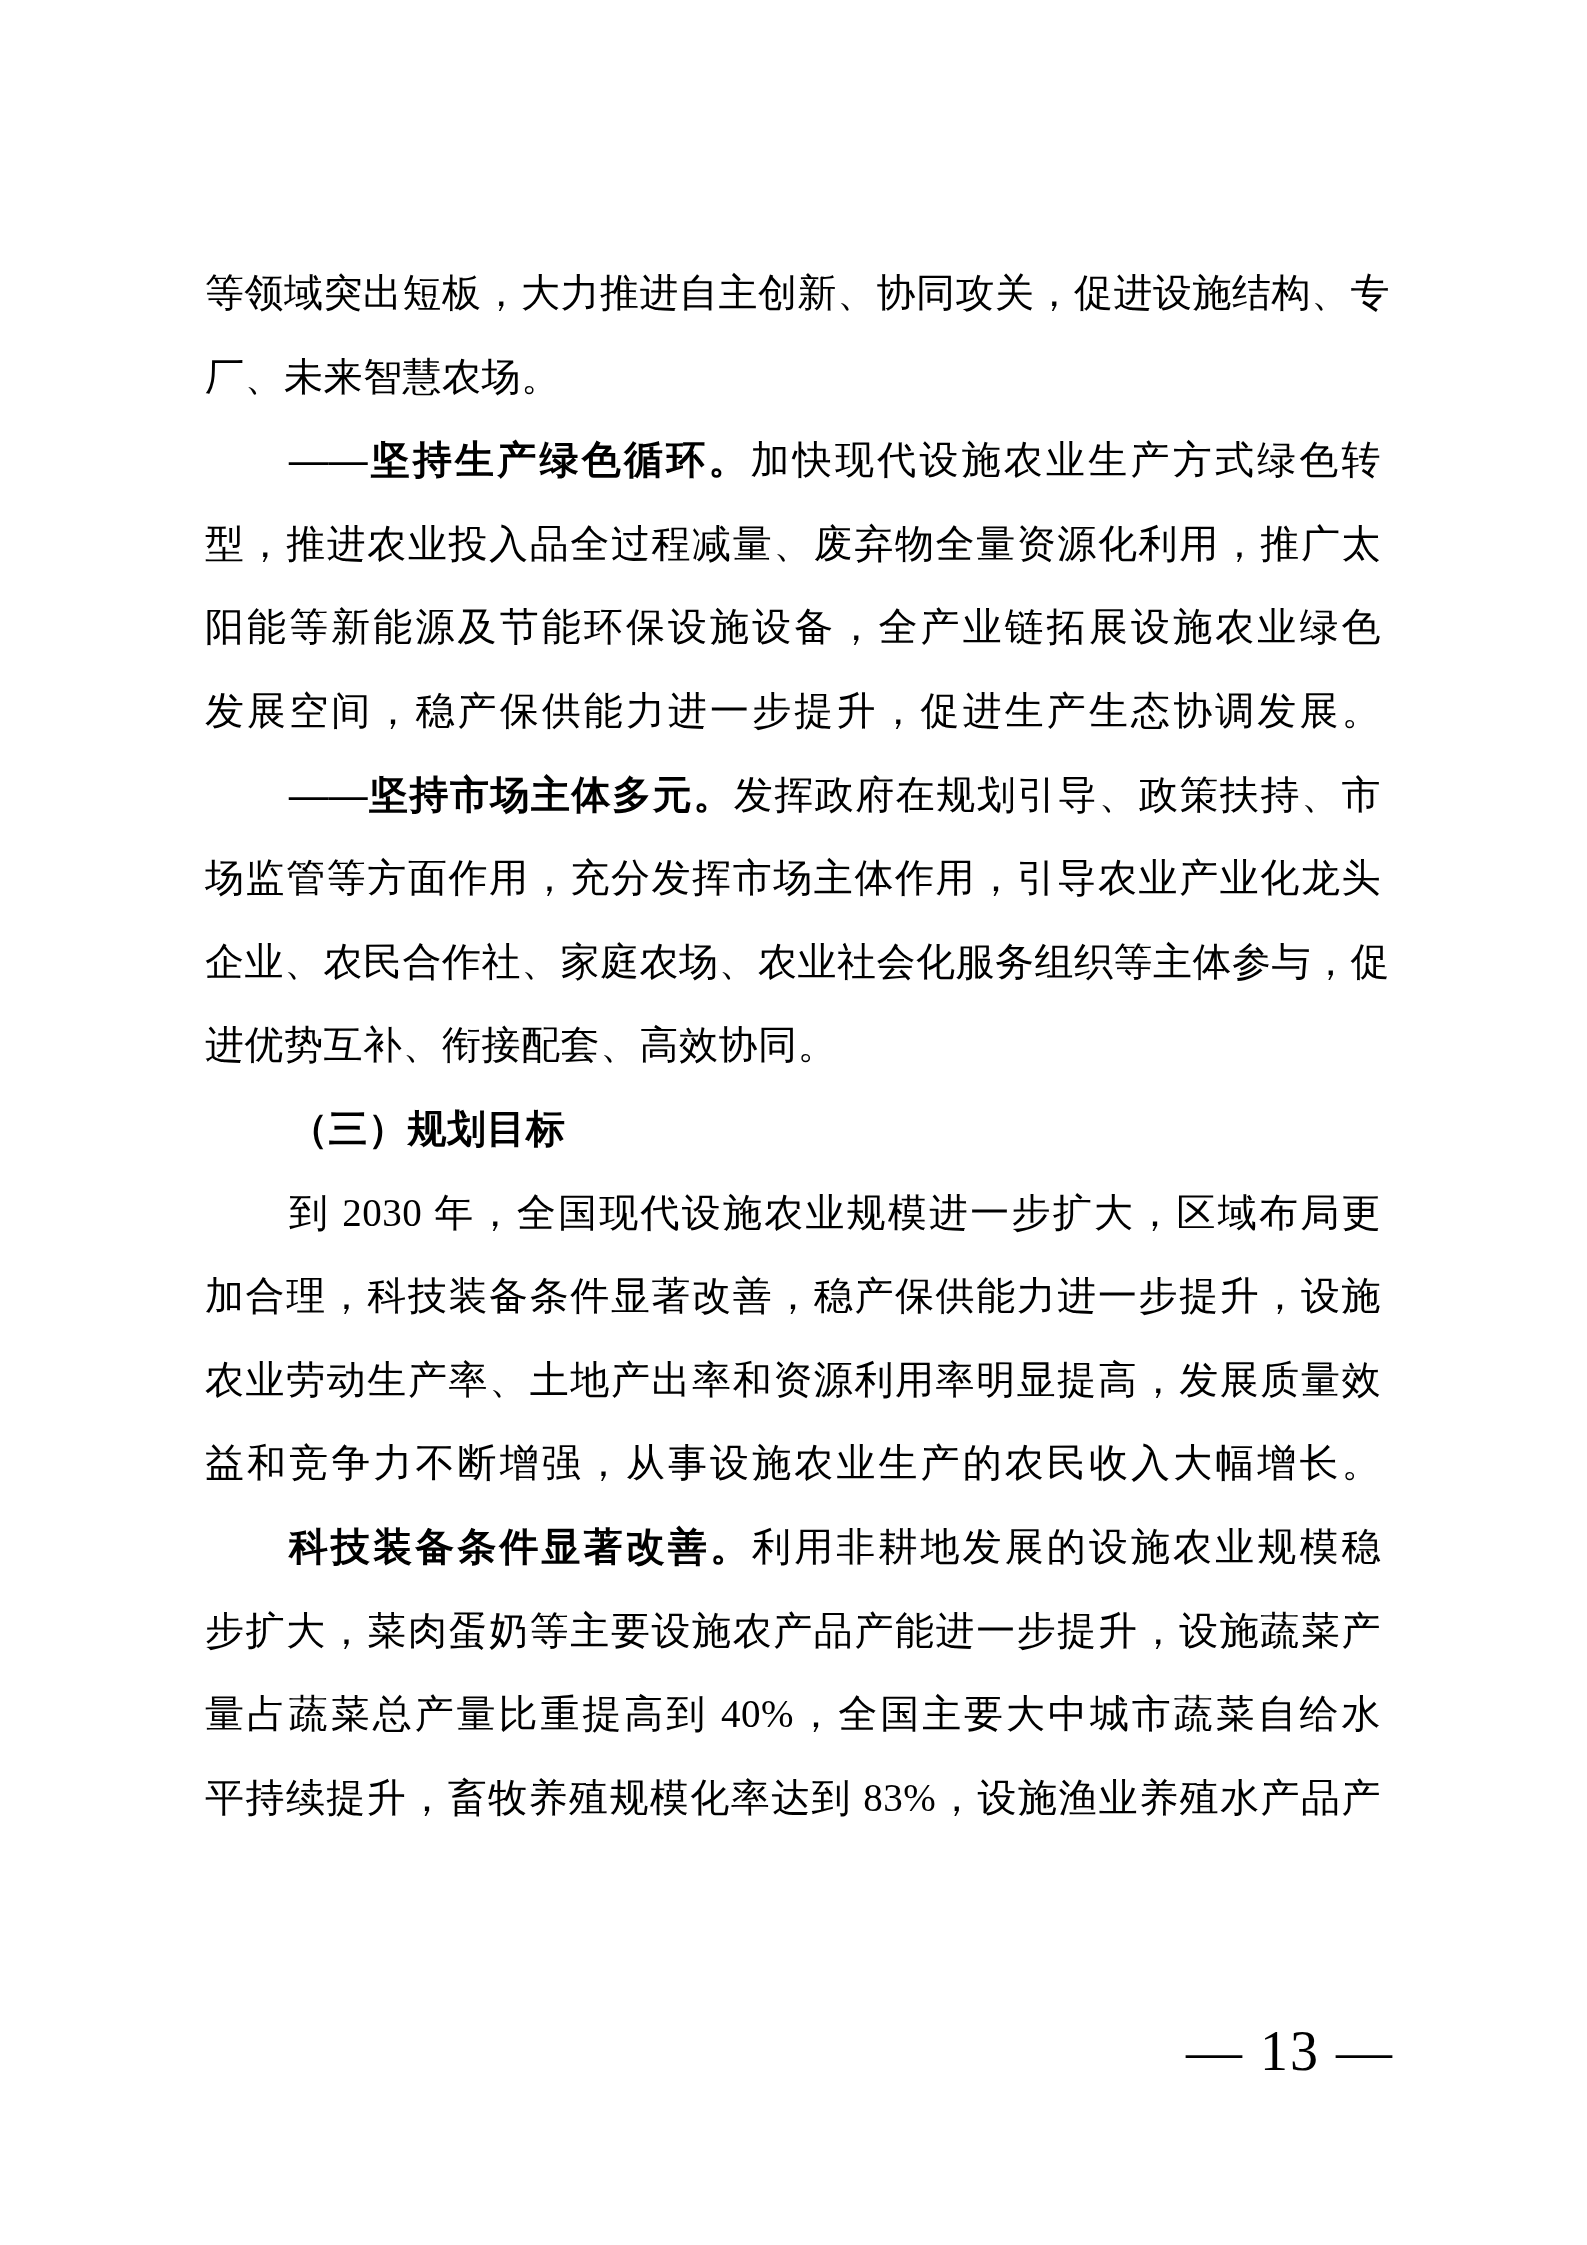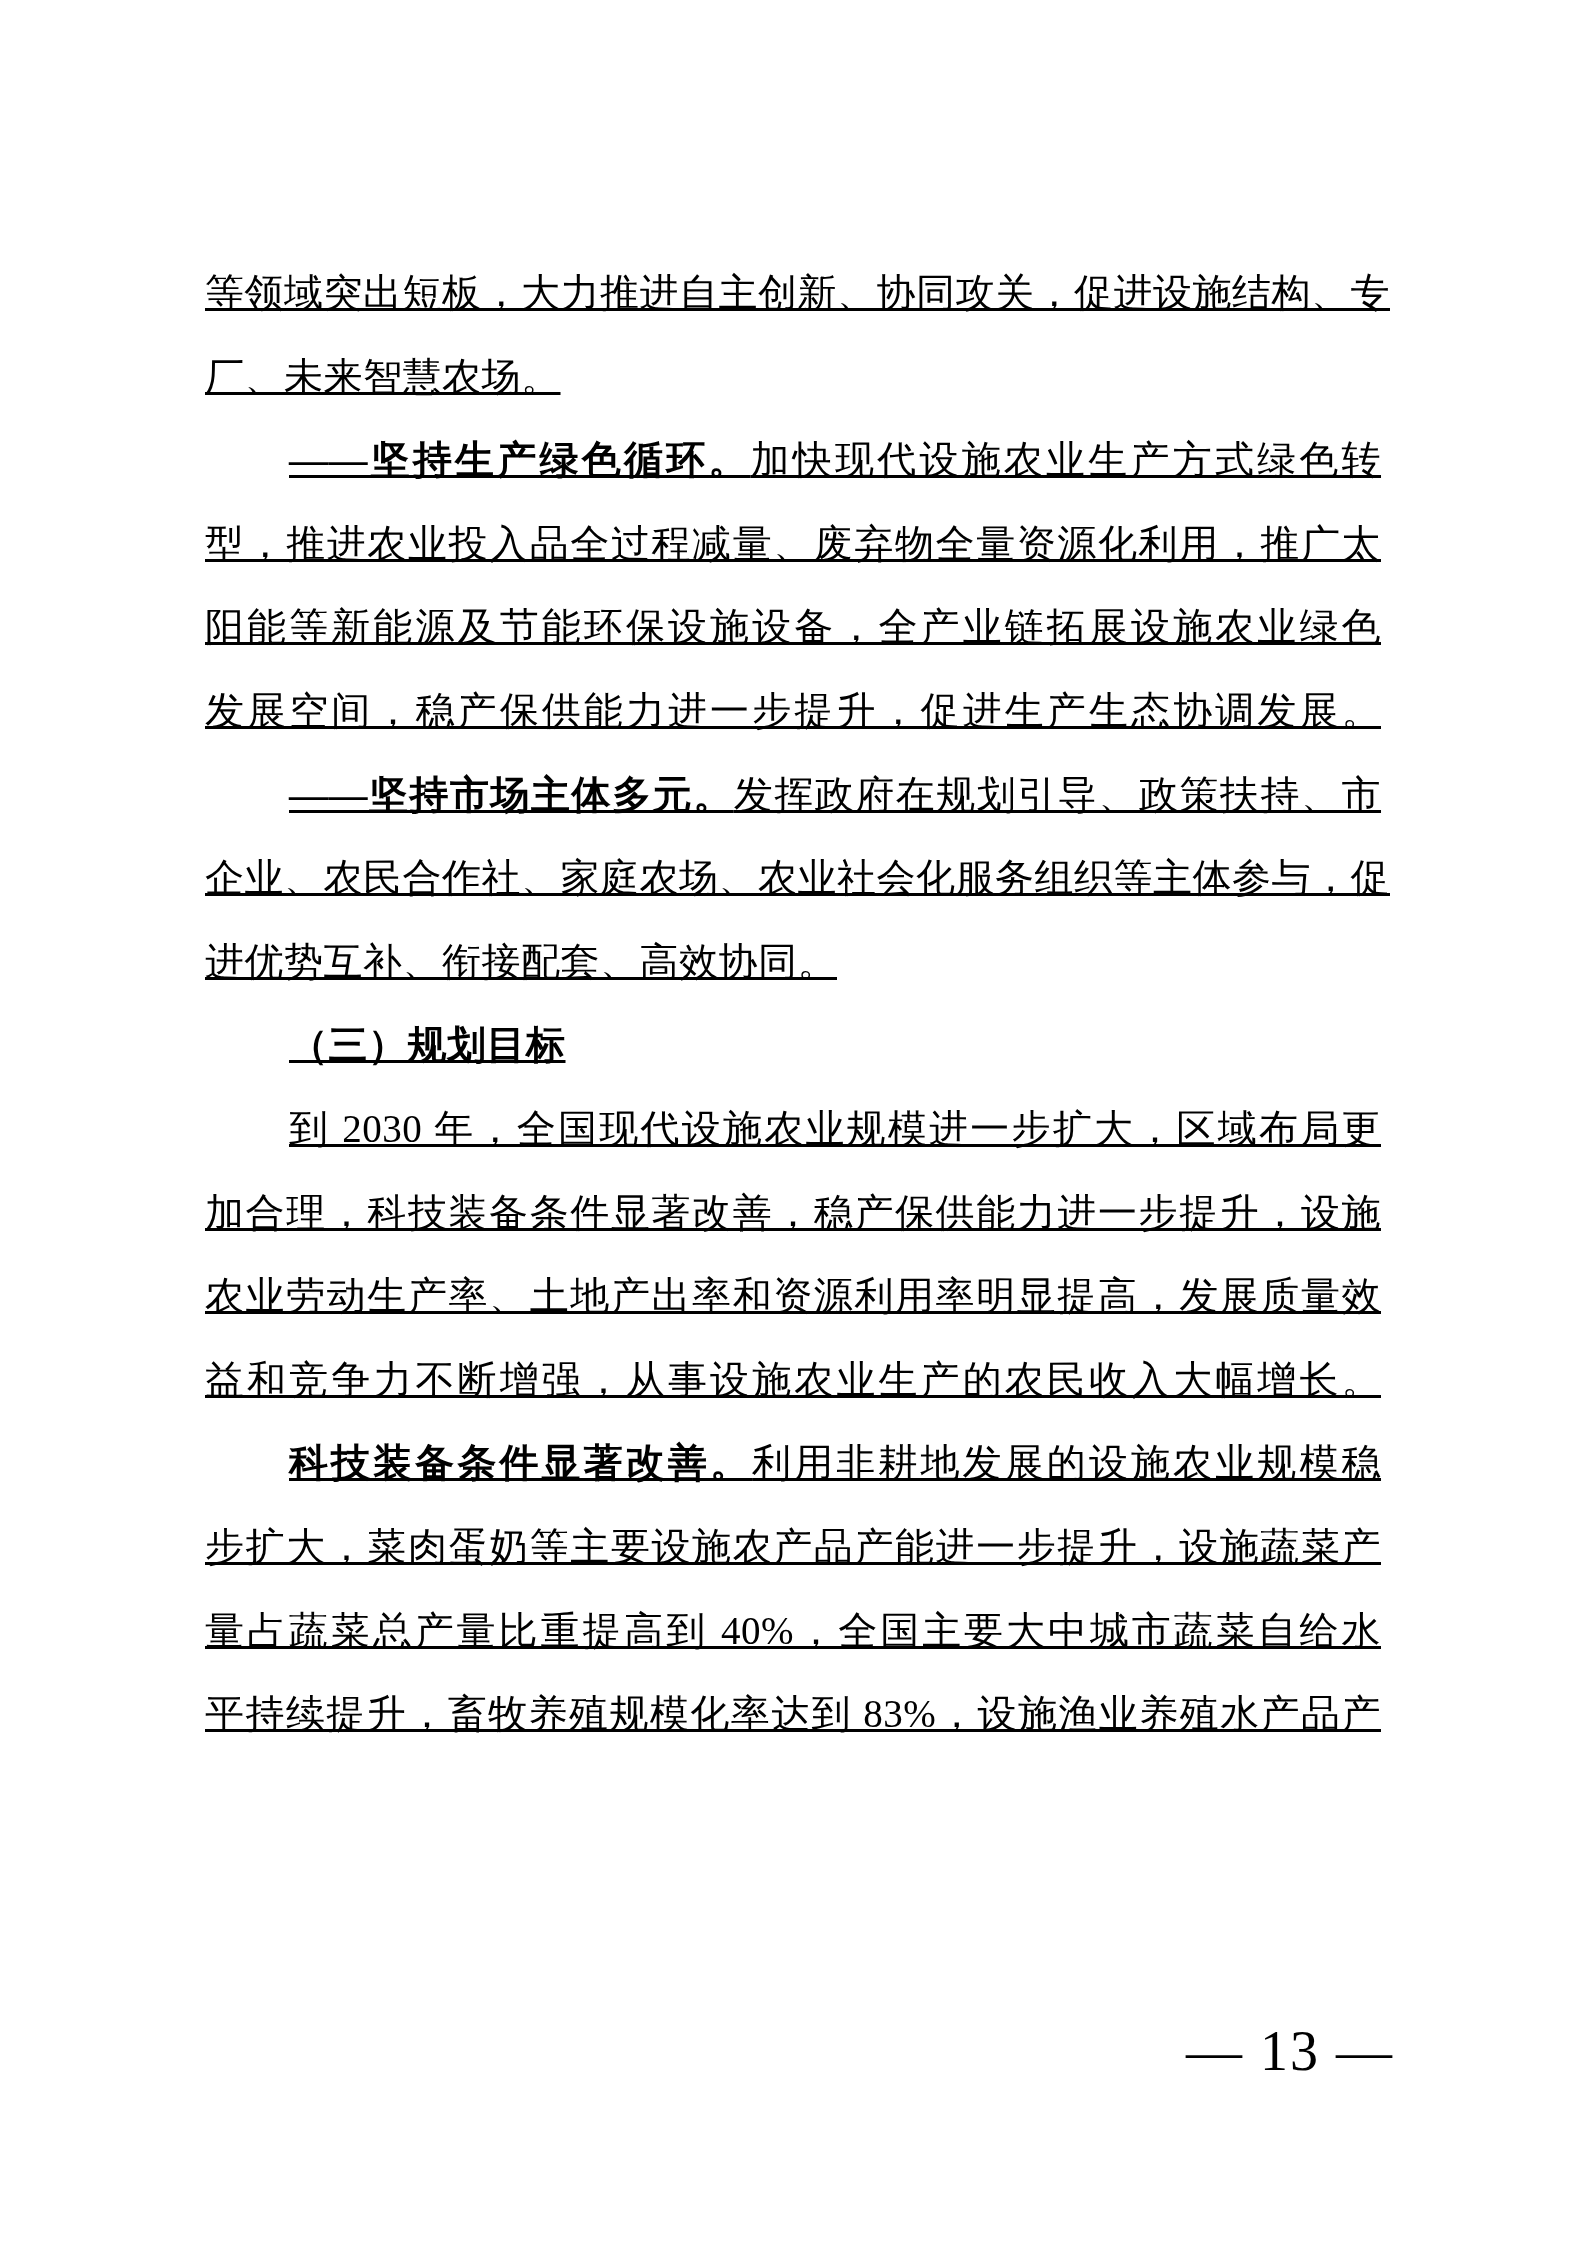--- a/index.html
+++ b/index.html
@@ -21,21 +21,20 @@
     top: 251px;
     width: 1176px;
   }
   .line {
     height: 83.6px;
     line-height: 83.6px;
     font-size: 39px;
     letter-spacing: 0.5px;
     white-space: nowrap;
     text-align: left;
-    text-decoration: underline;
   }
   .line.just {
     text-align: justify;
     text-align-last: justify;
   }
   .line .bold {
     font-weight: 700;
   }
   .page-number {
     position: absolute;
@@ -52,20 +51,21 @@
 
 <div style="position:absolute; inset:0;">
   <main class="doc-body">
       <div class="line just"><span class="">等领域突出短板，大力推进自主创新、协同攻关，促进设施结构、专</span></div>
       <div class="line"><span class="">厂、未来智慧农场。</span></div>
       <div class="line just" style="padding-left: 84px;"><span class="bold">——坚持生产绿色循环。</span><span class="">加快现代设施农业生产方式绿色转</span></div>
       <div class="line just"><span class="">型，推进农业投入品全过程减量、废弃物全量资源化利用，推广太</span></div>
       <div class="line just"><span class="">阳能等新能源及节能环保设施设备，全产业链拓展设施农业绿色</span></div>
       <div class="line just"><span class="">发展空间，稳产保供能力进一步提升，促进生产生态协调发展。</span></div>
       <div class="line just" style="padding-left: 84px;"><span class="bold">——坚持市场主体多元。</span><span class="">发挥政府在规划引导、政策扶持、市</span></div>
+      <div class="line just"><span class="">场监管等方面作用，充分发挥市场主体作用，引导农业产业化龙头</span></div>
       <div class="line just"><span class="">企业、农民合作社、家庭农场、农业社会化服务组织等主体参与，促</span></div>
       <div class="line"><span class="">进优势互补、衔接配套、高效协同。</span></div>
       <div class="line" style="padding-left: 84px;"><span class="bold">（三）规划目标</span></div>
       <div class="line just" style="padding-left: 84px;"><span class="">到 2030 年，全国现代设施农业规模进一步扩大，区域布局更</span></div>
       <div class="line just"><span class="">加合理，科技装备条件显著改善，稳产保供能力进一步提升，设施</span></div>
       <div class="line just"><span class="">农业劳动生产率、土地产出率和资源利用率明显提高，发展质量效</span></div>
       <div class="line just"><span class="">益和竞争力不断增强，从事设施农业生产的农民收入大幅增长。</span></div>
       <div class="line just" style="padding-left: 84px;"><span class="bold">科技装备条件显著改善。</span><span class="">利用非耕地发展的设施农业规模稳</span></div>
       <div class="line just"><span class="">步扩大，菜肉蛋奶等主要设施农产品产能进一步提升，设施蔬菜产</span></div>
       <div class="line just"><span class="">量占蔬菜总产量比重提高到 40%，全国主要大中城市蔬菜自给水</span></div>

